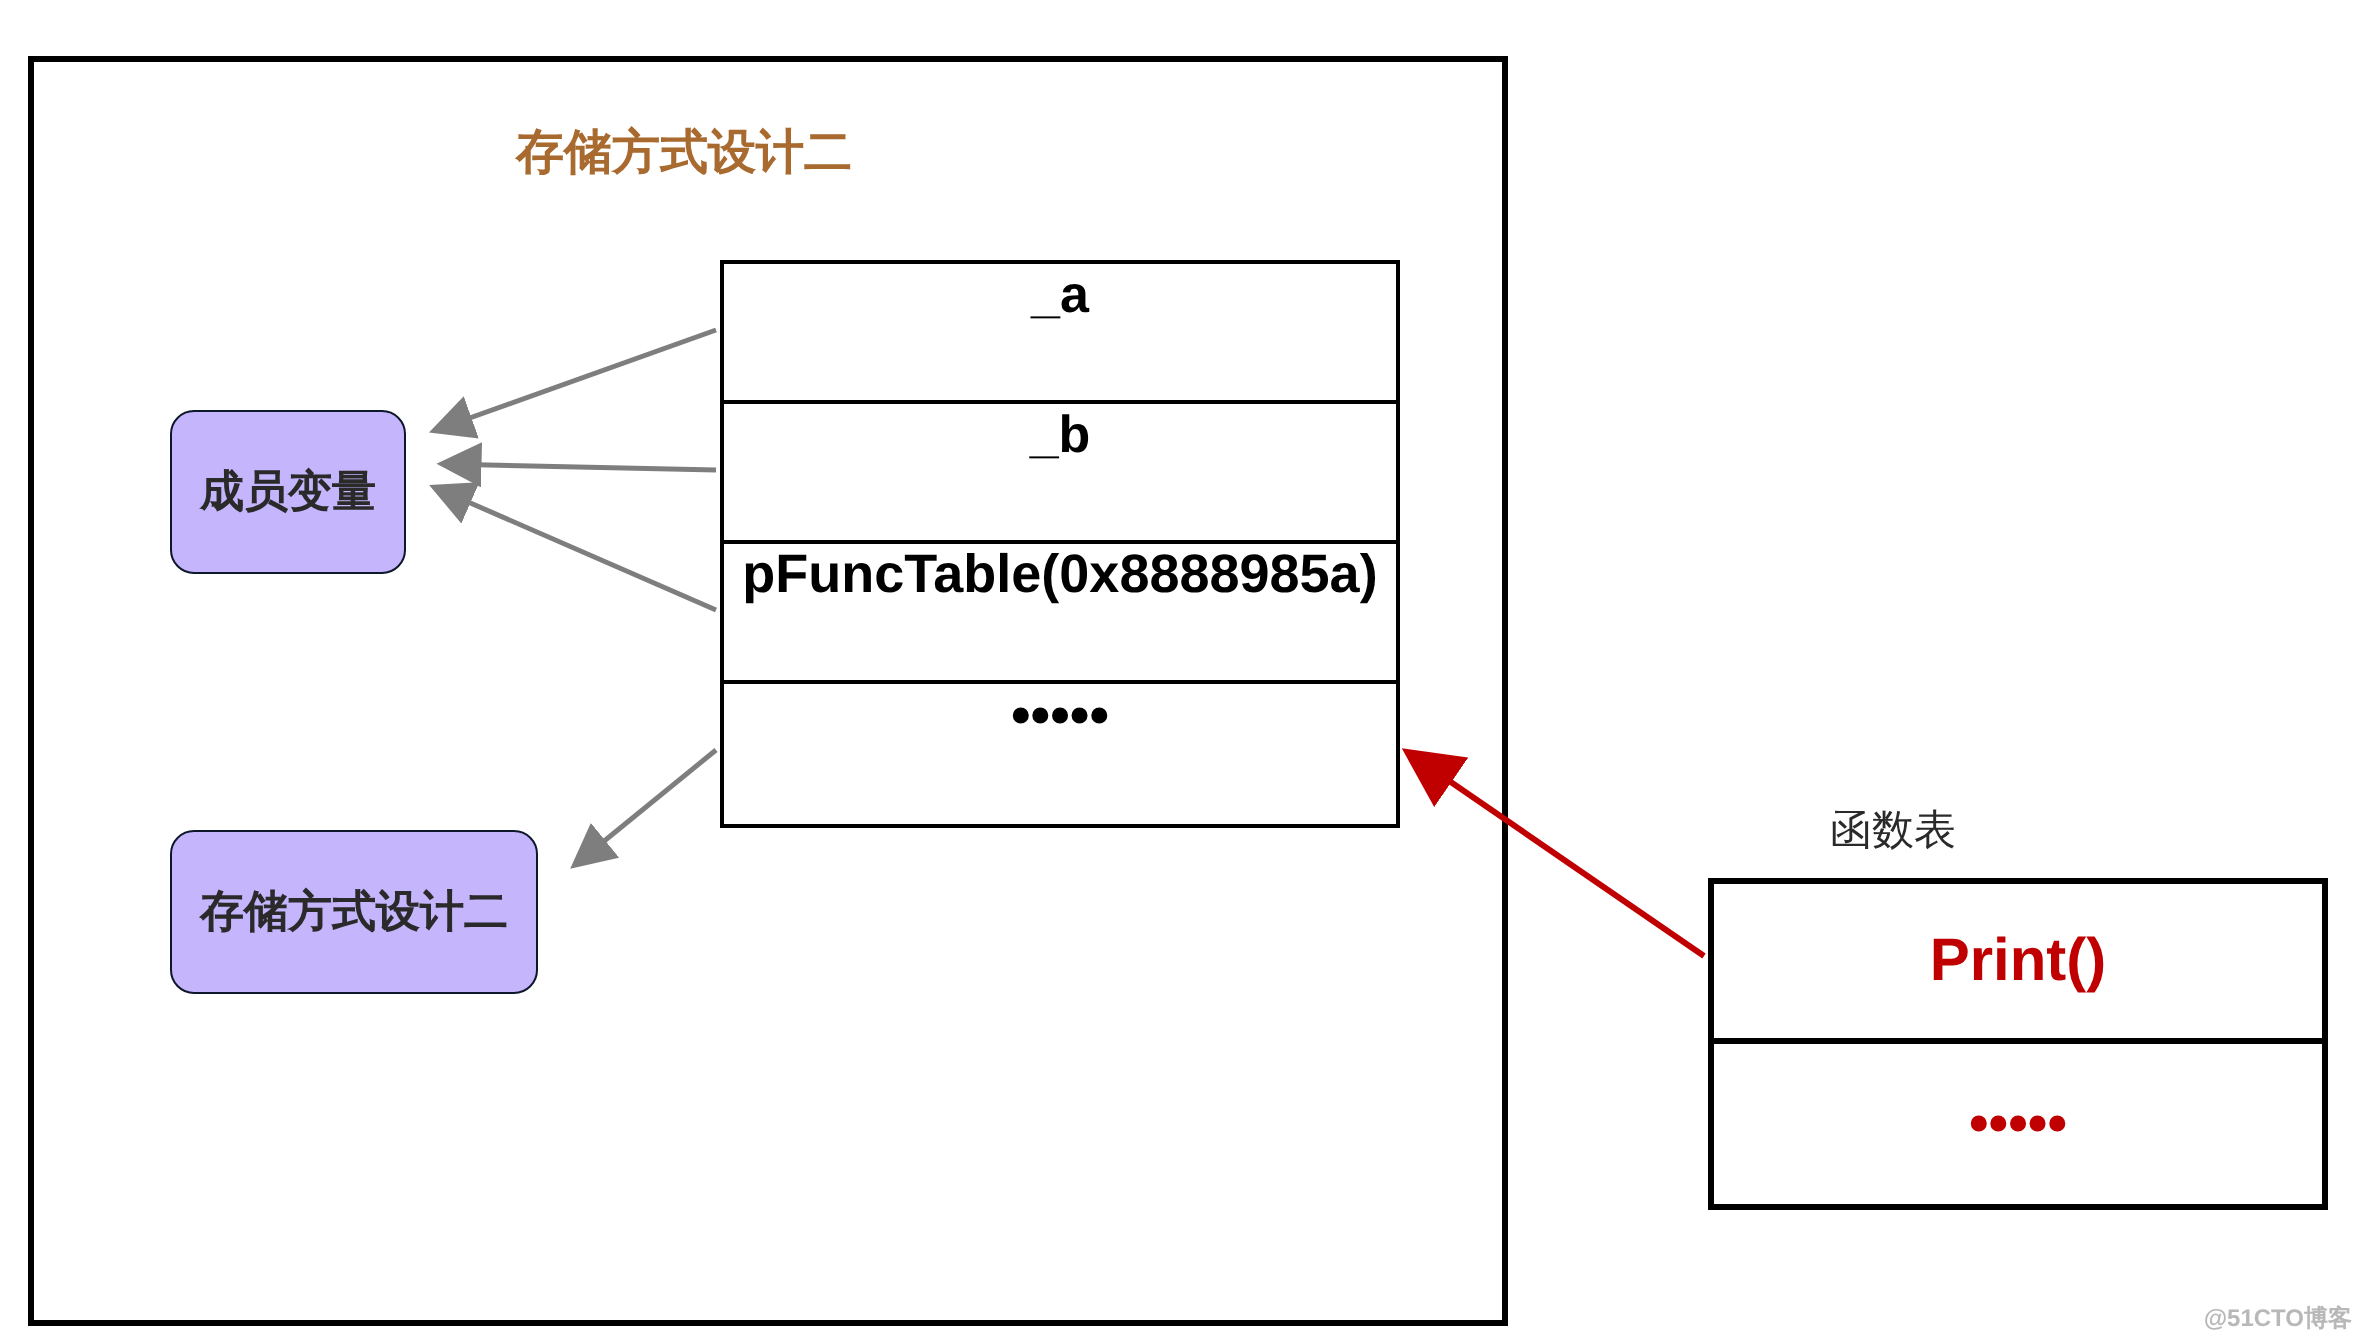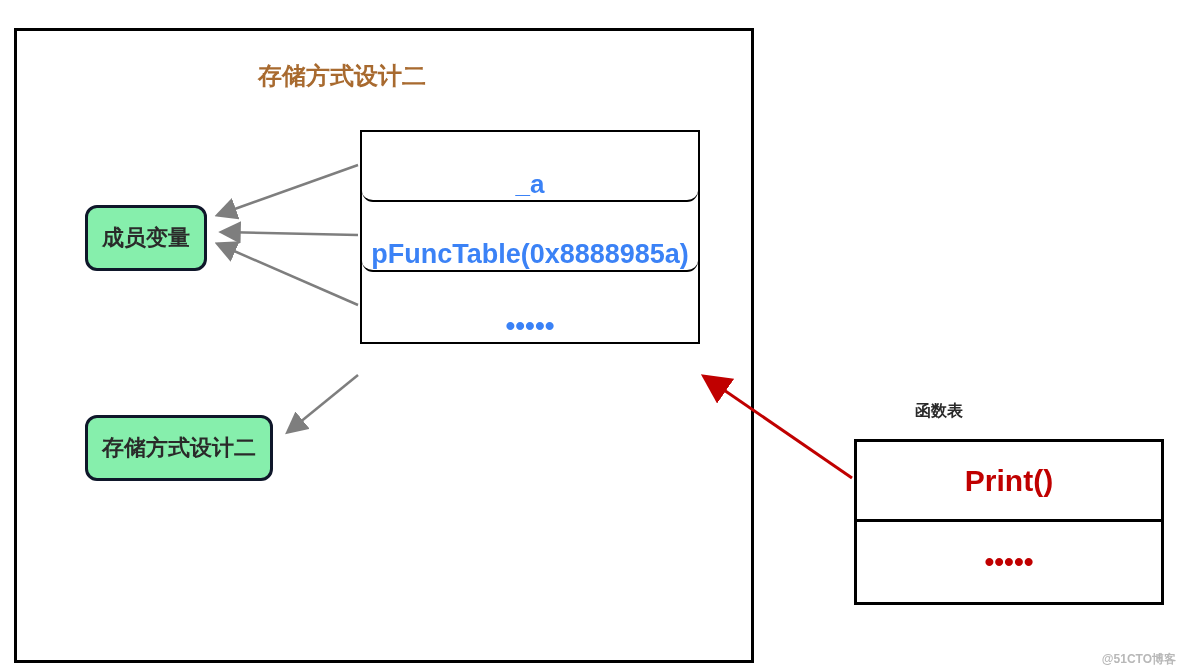--- a/index.html
+++ b/index.html
@@ -24,55 +24,54 @@
     position: absolute;
     left: 258px;
     top: 48px;
     font-size: 24px;
     font-weight: bold;
     color: #a86a2f;
     margin-top: 12px;
   }
   .pill {
     position: absolute;
-    border: 3px solid #0f172a;
+    border: 1px solid #0f172a;
     border-radius: 12px;
-    padding: 15px 14px;
+    padding: 25px 14px;
     font-size: 22px;
     font-weight: bold;
     color: #2a2a2a;
-    background: #86efac;
+    background: #c4b5fd;
     text-align: center;
   }
   .table-box {
     position: absolute;
     left: 360px;
     top: 130px;
     width: 340px;
     border: 2px solid #000;
   }
   .table-box .row {
     height: 70px;
     border-bottom: 2px solid #000;
     display: flex;
-    align-items: flex-end;
+    align-items: flex-start;
     justify-content: center;
     font-size: 26px;
     font-weight: bold;
-    color: #3b82f6;
-    border-radius: 11px;
+    color: #000000;
   }
   .table-box .row:last-child { border-bottom: none; }
   .table-box .row.dots { font-size: 28px; }
   .func-title {
     position: absolute;
     left: 915px;
     top: 401px;
-    font-size: 16px;
-    font-weight: bold;
+    font-size: 21px;
+    font-weight: normal;
     color: #2a2a2a;
   }
   .func-table {
     position: absolute;
     left: 854px;
     top: 439px;
     width: 310px;
     border: 3px solid #000;
   }
   .func-table .frow {
@@ -114,20 +113,23 @@
 </div>
 
 <div class="pill" style="left:85px; top:415px;">
   <span>存储方式设计二</span>
 </div>
 
 <div class="table-box">
   <div class="row">
       <span>_a</span>
     </div>
+  <div class="row">
+      <span>_b</span>
+    </div>
   <div class="row" style="font-size:27px;">
       <span>pFuncTable(0x8888985a)</span>
     </div>
   <div class="row dots">
       <span>•••••</span>
     </div>
 </div>
 
 <div class="func-title">函数表</div>
 

